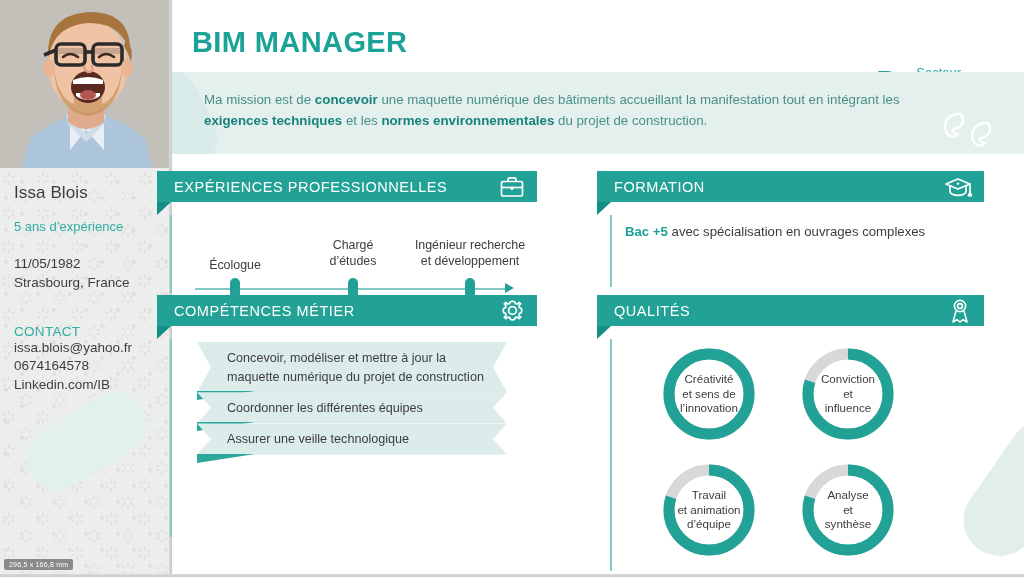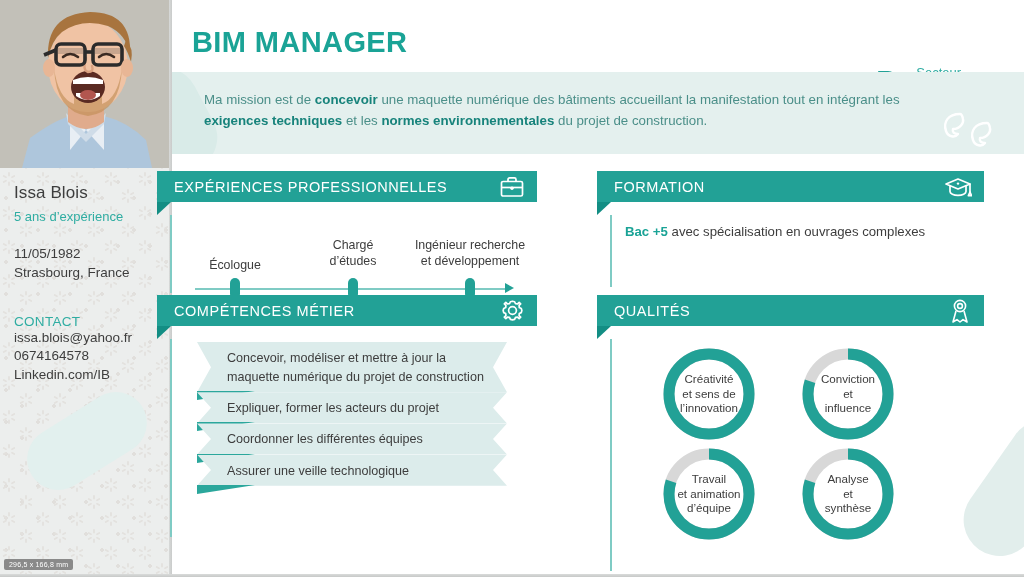--- a/index.html
+++ b/index.html
@@ -38,21 +38,21 @@
   .photo {
     position: absolute; left: 0; top: 0; width: 172px; height: 168px;
     overflow: hidden;
   }
   .photo svg { display: block; }
   .sidebar-content { position: absolute; left: 14px; top: 182px; width: 150px; }
   .name {
     font-size: 17px; color: #3d3d3d; letter-spacing: .1px;
     line-height: 1.25;
   }
-  .exp-years { font-size: 13px; color: #2fada2; margin-top: 6px; line-height: 1.3; }
+  .exp-years { font-size: 13px; color: #2fada2; margin-top: 16px; line-height: 1.3; }
   .birth-block { margin-top: 19px; font-size: 13.5px; color: #3d3d3d; line-height: 1.36; }
   .contact-title {
     margin-top: 32px; font-size: 13.5px; color: #2fada2; letter-spacing: .3px;
   }
   .contact-lines { font-size: 13.5px; color: #3d3d3d; line-height: 1.36; }
   .dim-tag {
     position: absolute; left: 4px; top: 559px;
     background: #8a8a8a; color: #ffffff;
     font-size: 7px; padding: 2px 5px; border-radius: 2px;
     letter-spacing: .2px; font-family: "Liberation Sans", sans-serif;
@@ -152,21 +152,21 @@
   .ribbon-fold {
     position: absolute; left: 0; bottom: -8px;
     width: 0; height: 0;
     border-top: 9px solid #2ba79c;
     border-right: 58px solid transparent;
   }
 
   
   .donuts {
     display: grid; grid-template-columns: repeat(2, 1fr);
-    padding: 18px 0 0 62px; width: 340px;
+    row-gap: 16px; padding: 18px 0 0 62px; width: 340px;
   }
   .donut { position: relative; width: 100px; height: 100px; }
   .donut svg { position: absolute; inset: 0; }
   .donut-label {
     position: absolute; inset: 0; display: flex; align-items: center;
     justify-content: center; text-align: center;
     font-size: 11.6px; color: #3d3d3d; line-height: 1.28; padding: 0 12px;
   }
 
   .corner-blob {
@@ -382,26 +382,20 @@
     <div class="sec-rule" style="height:198px;"></div>
     <div class="sec-body ribbons">
       <div class="ribbon ribbon-wide">
         <div class="ribbon-bg">
           <span class="ribbon-text">Concevoir, modéliser et mettre à jour la maquette numérique du projet de construction</span>
         </div>
         <div class="ribbon-fold"></div>
       </div>
       <div class="ribbon ribbon-wide">
         <div class="ribbon-bg">
-          <span class="ribbon-text">Expliquer, former les acteurs du projet</span>
-        </div>
-        <div class="ribbon-fold"></div>
-      </div>
-      <div class="ribbon ribbon-wide">
-        <div class="ribbon-bg">
           <span class="ribbon-text">Coordonner les différentes équipes</span>
         </div>
         <div class="ribbon-fold"></div>
       </div>
       <div class="ribbon ribbon-wide">
         <div class="ribbon-bg">
           <span class="ribbon-text">Assurer une veille technologique</span>
         </div>
         <div class="ribbon-fold"></div>
       </div>

